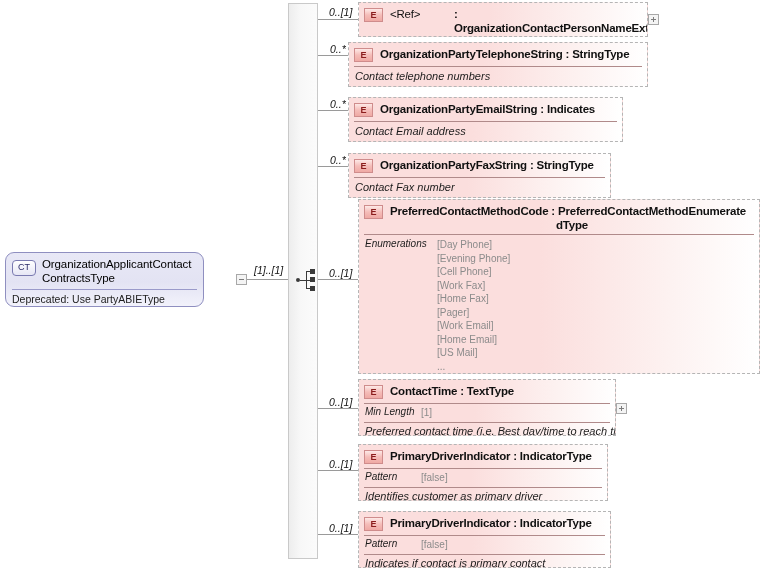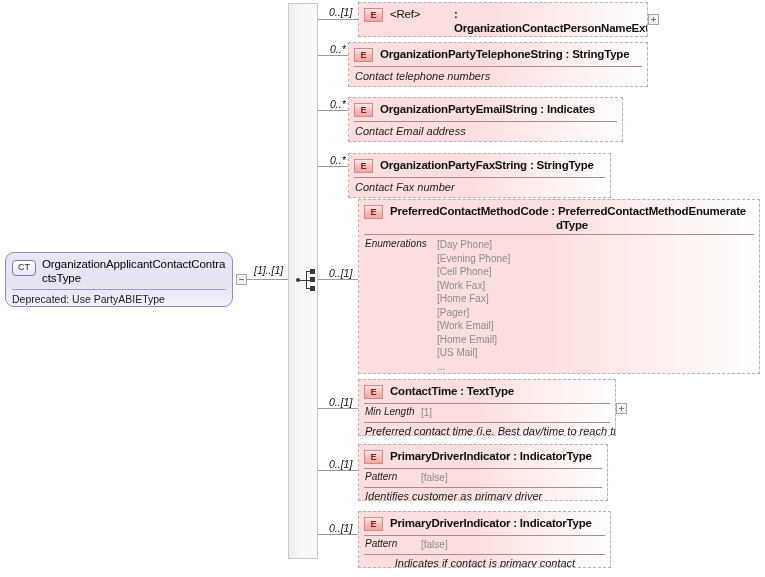--- a/index.html
+++ b/index.html
@@ -158,21 +158,21 @@
     font-style: italic;
     color: #111;
     white-space: nowrap;
   }
 </style>
 </head>
 <body>
 
 <div class="canvas">
 
-  <div class="ct-box" style="left:5px; top:252px; width:228px; height:55px;">
+  <div class="ct-box" style="left:5px; top:252px; width:199px; height:55px;">
     <div class="ct-head">
       <div class="ct-badge">CT</div>
       <div class="ct-title">OrganizationApplicantContactContractsType</div>
     </div>
     <div class="ct-sep"></div>
     <div class="ct-doc">Deprecated: Use PartyABIEType</div>
   </div>
 
   <div class="toggle" style="left:236px; top:274px;"></div>
 
@@ -315,16 +315,16 @@
       <div class="el-name">PrimaryDriverIndicator : IndicatorType</div>
     </div>
     <div class="el-sep"></div>
     <div class="facet-row" style="padding-top:2px; padding-bottom:2px;">
       <div class="facet-label" style="width:56px;">Pattern</div>
       <div class="facet-vals">
           <div>[false]</div>
         </div>
     </div>
     <div class="el-sep"></div>
-    <div class="el-doc" style="padding-top:2px;text-align:center;">Indicates if contact is primary contact</div>
+    <div class="el-doc" style="padding-top:2px;">Indicates if contact is primary contact</div>
   </div>
 
 </div>
 
 </body></html>

